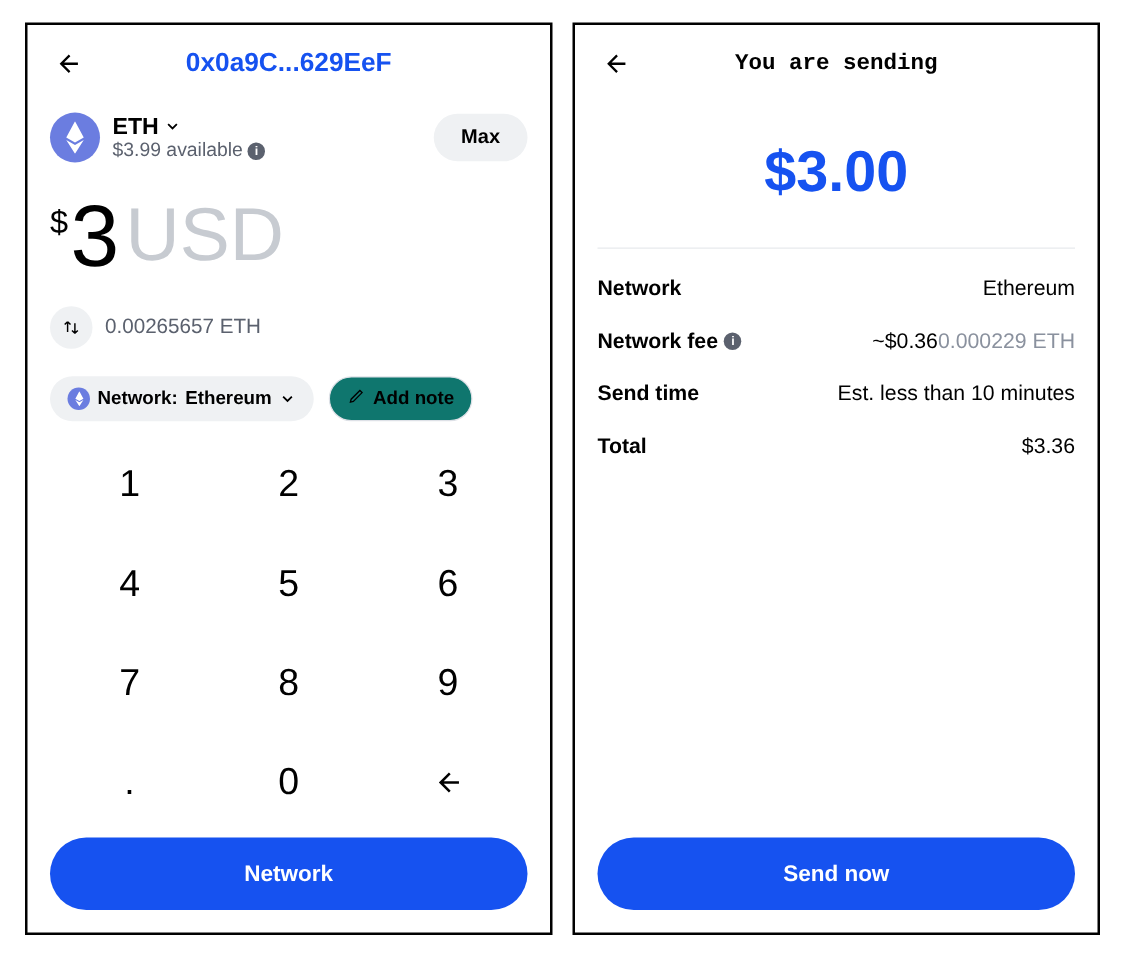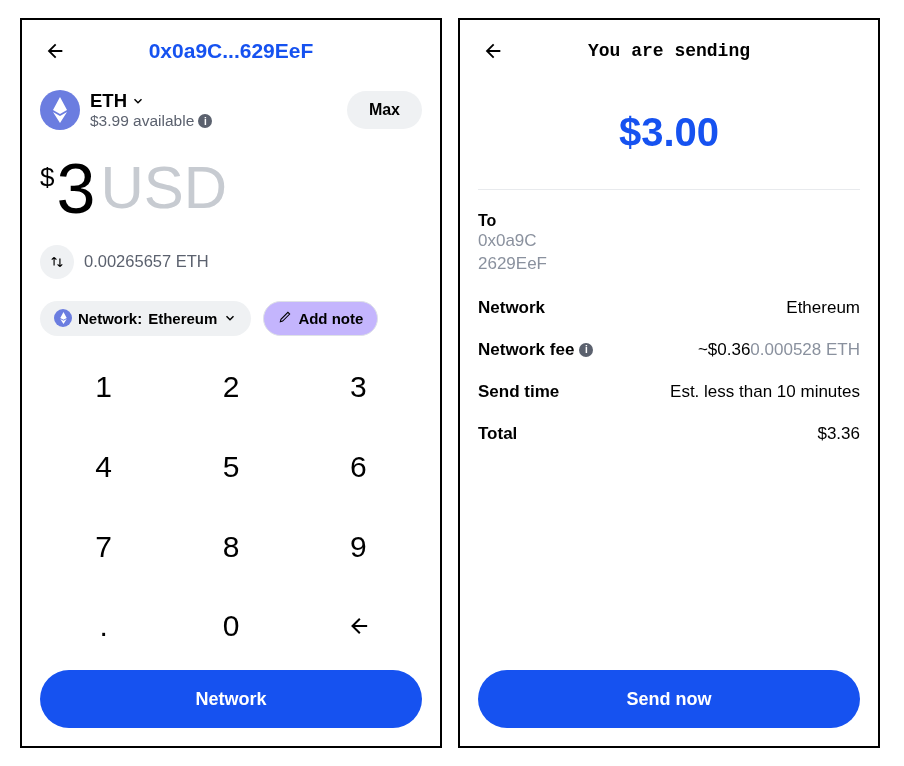--- a/index.html
+++ b/index.html
@@ -105,21 +105,21 @@
     background:#EFF1F3; border-radius:22px;
     padding: 8px 14px;
     display:flex; align-items:center; gap:6px;
     font-size:15px; font-weight:600;
   }
   .pill .eth-mini {
     width:18px;height:18px;border-radius:50%;background:#6B7DE0;
     display:flex;align-items:center;justify-content:center;
   }
   .pill .eth-mini svg{width:9px;height:12px;fill:#fff;}
-  .pill.white { background:#c4b5fd; border:1.5px solid #DEE1E7; }
+  .pill.white { background:#0f766e; border:1.5px solid #DEE1E7; }
   .pill .caret { width:14px;height:14px; }
   .pill .pencil svg { width:14px;height:14px; stroke:#000; stroke-width:1.8; fill:none;}
   .keypad {
     margin-top: 12px;
     flex:1;
     display:grid;
     grid-template-columns: repeat(3,1fr);
     grid-template-rows: repeat(4,1fr);
   }
   .key {
@@ -140,21 +140,21 @@
   
   .s2-header {
     display:flex; align-items:center; height:34px; position:relative;font-family:Liberation Mono, monospace;
   }
   .s2-title {
     position:absolute; left:0; right:0; text-align:center;
     font-weight:800; font-size:18px;
   }
   .s2-amount-block { text-align:center; margin-top:42px; }
   .s2-amount {
-    color:#1652F0; font-size:40px; font-weight:800;
+    color:#1652F0; font-size:46px; font-weight:800;
   }
   .s2-sub {
     display:flex;align-items:center;justify-content:center;gap:6px;
     margin-top:8px; font-size:16px; font-weight:500;
   }
   .divider { height:1px; background:#E8EAED; margin-top:34px; }
   .detail-block { margin-top: 22px; display:flex; flex-direction:column; gap:22px; flex:1; }
   .detail-row { display:flex; justify-content:space-between; align-items:flex-start; font-size:17px; }
   .detail-label { font-weight:800; display:flex; align-items:center; gap:5px;}
   .detail-col { display:flex; flex-direction:row; align-items:flex-end; }
@@ -265,41 +265,34 @@
     <div class="s2-title">You are sending</div>
   </div>
 
   <div class="s2-amount-block">
     <div class="s2-amount">$3.00</div>
   </div>
 
   <div class="divider"></div>
 
   <div class="detail-block">
-    <div>
-      <div class="detail-label">To</div>
-      <div class="addr-lines">
-        <div>0x0a9C</div>
-        <div>2629EeF</div>
-      </div>
-    </div>
 
     <div class="detail-row">
       <span class="detail-label">Network</span>
       <span>Ethereum</span>
     </div>
 
     <div class="detail-row">
       <span class="detail-label">
         <span>Network fee</span>
         <span class="info-dot">i</span>
       </span>
       <span class="detail-col">
         <span>~$0.36</span>
-        <span class="muted">0.000528 ETH</span>
+        <span class="muted">0.000229 ETH</span>
       </span>
     </div>
 
     <div class="detail-row">
       <span class="detail-label">Send time</span>
       <span>Est. less than 10 minutes</span>
     </div>
 
     <div class="detail-row">
       <span class="detail-label">Total</span>

